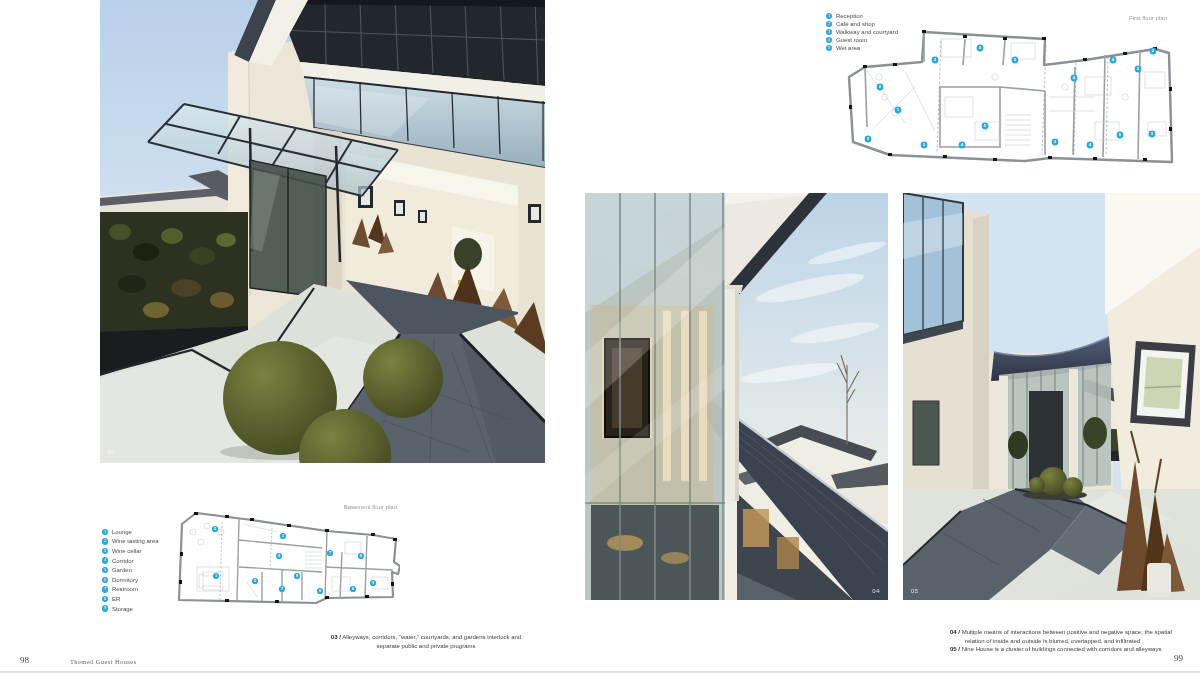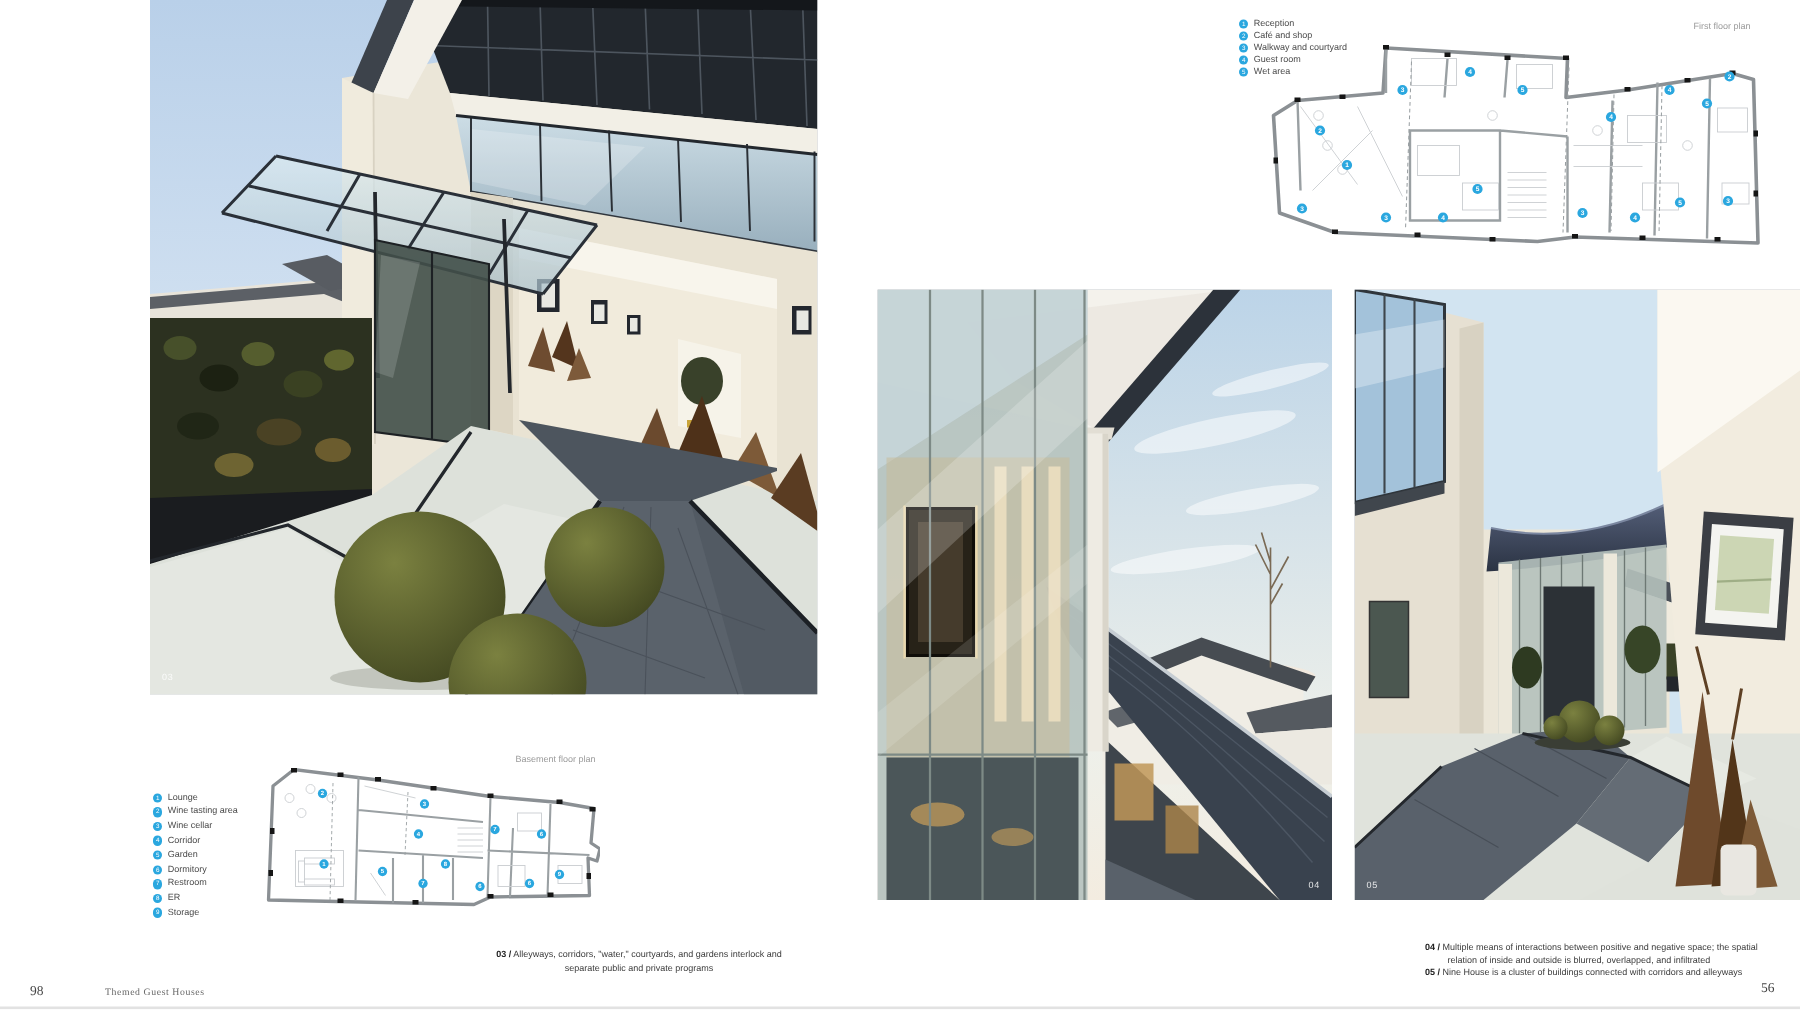--- a/index.html
+++ b/index.html
@@ -500,16 +500,16 @@
       <span>Multiple means of interactions between positive and negative space; the spatial relation of inside and outside is blurred, overlapped, and infiltrated</span>
     </p>
     <p>
       <b>05 /</b>
       <span>Nine House is a cluster of buildings connected with corridors and alleyways</span>
     </p>
   </div>
 
   <div class="folio" style="left:20px;top:655px;">98</div>
   <div class="book-title" style="left:70px;top:658px;">Themed Guest Houses</div>
-  <div class="folio" style="left:1174px;top:653px;">56</div>
+  <div class="folio" style="left:1174px;top:653px;">99</div>
 
   <div class="bottom-strip"></div>
 </div>
 
 </body></html>

